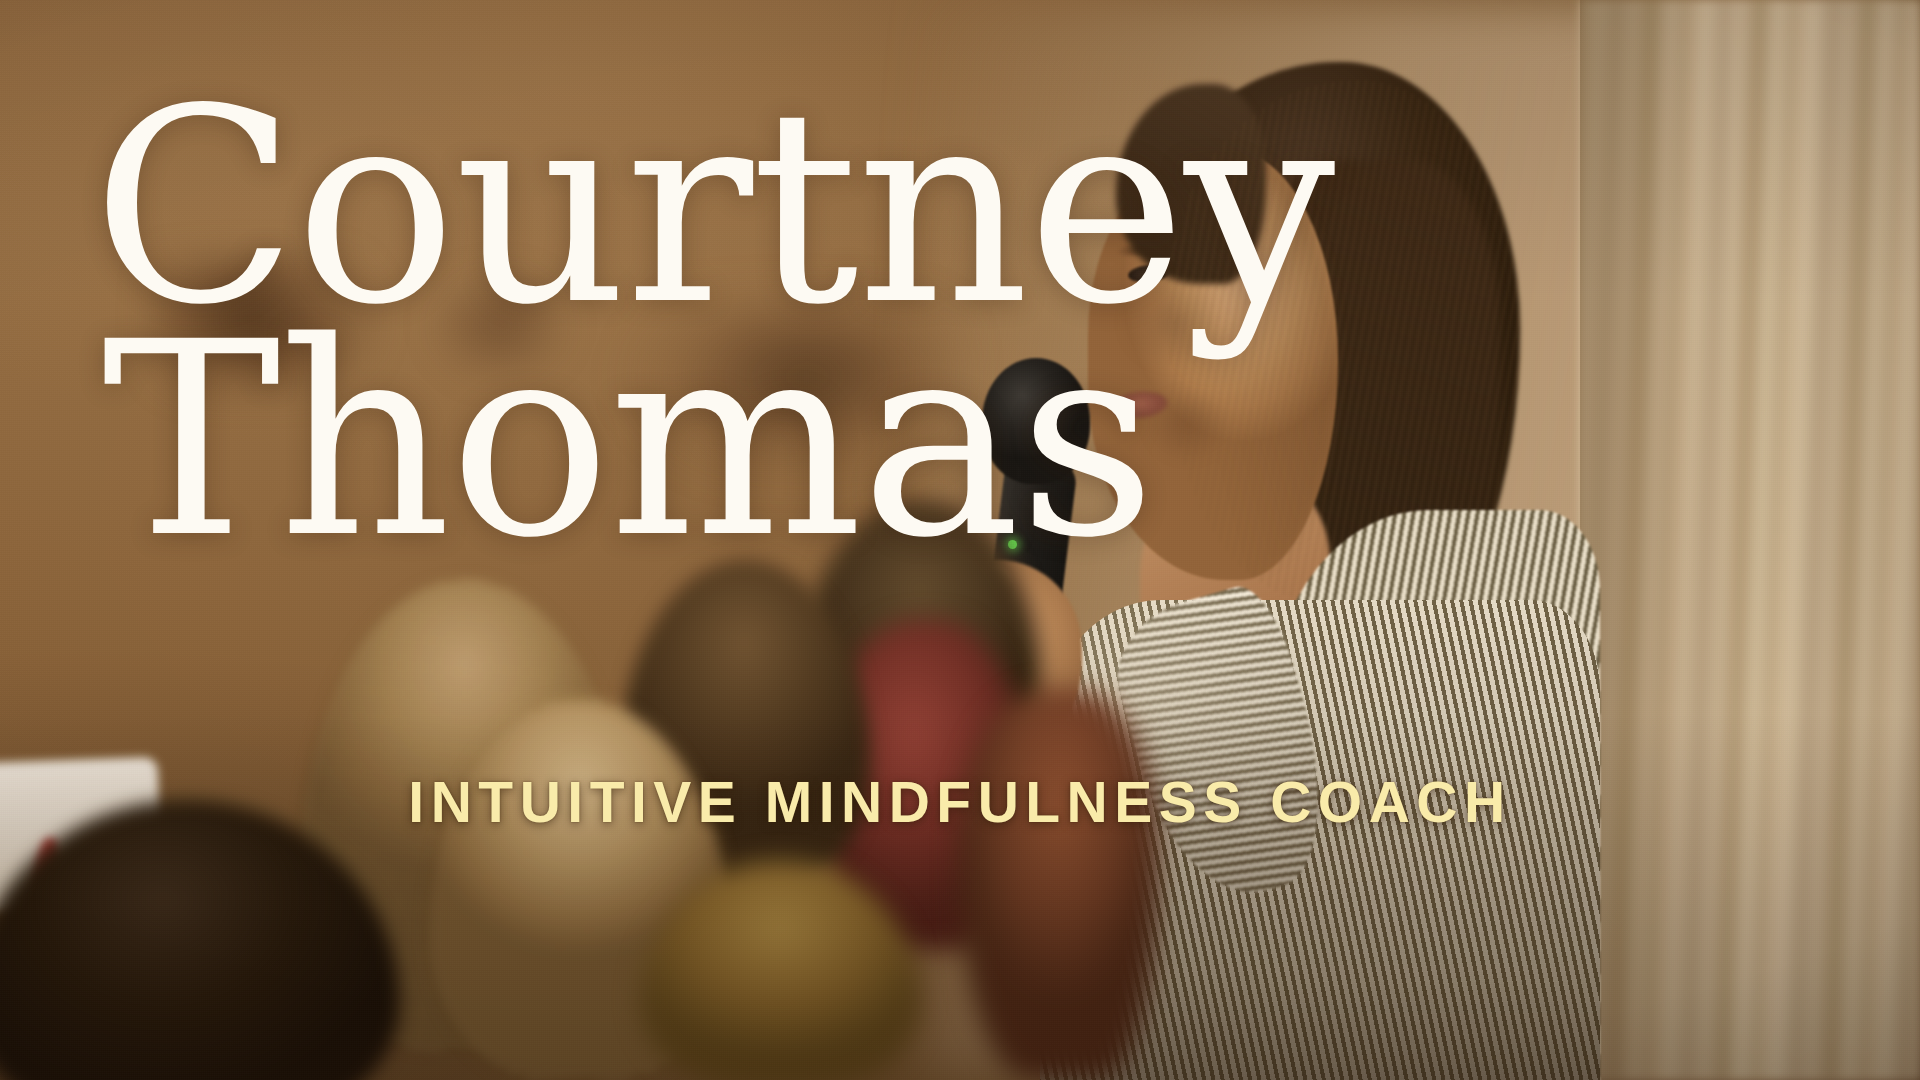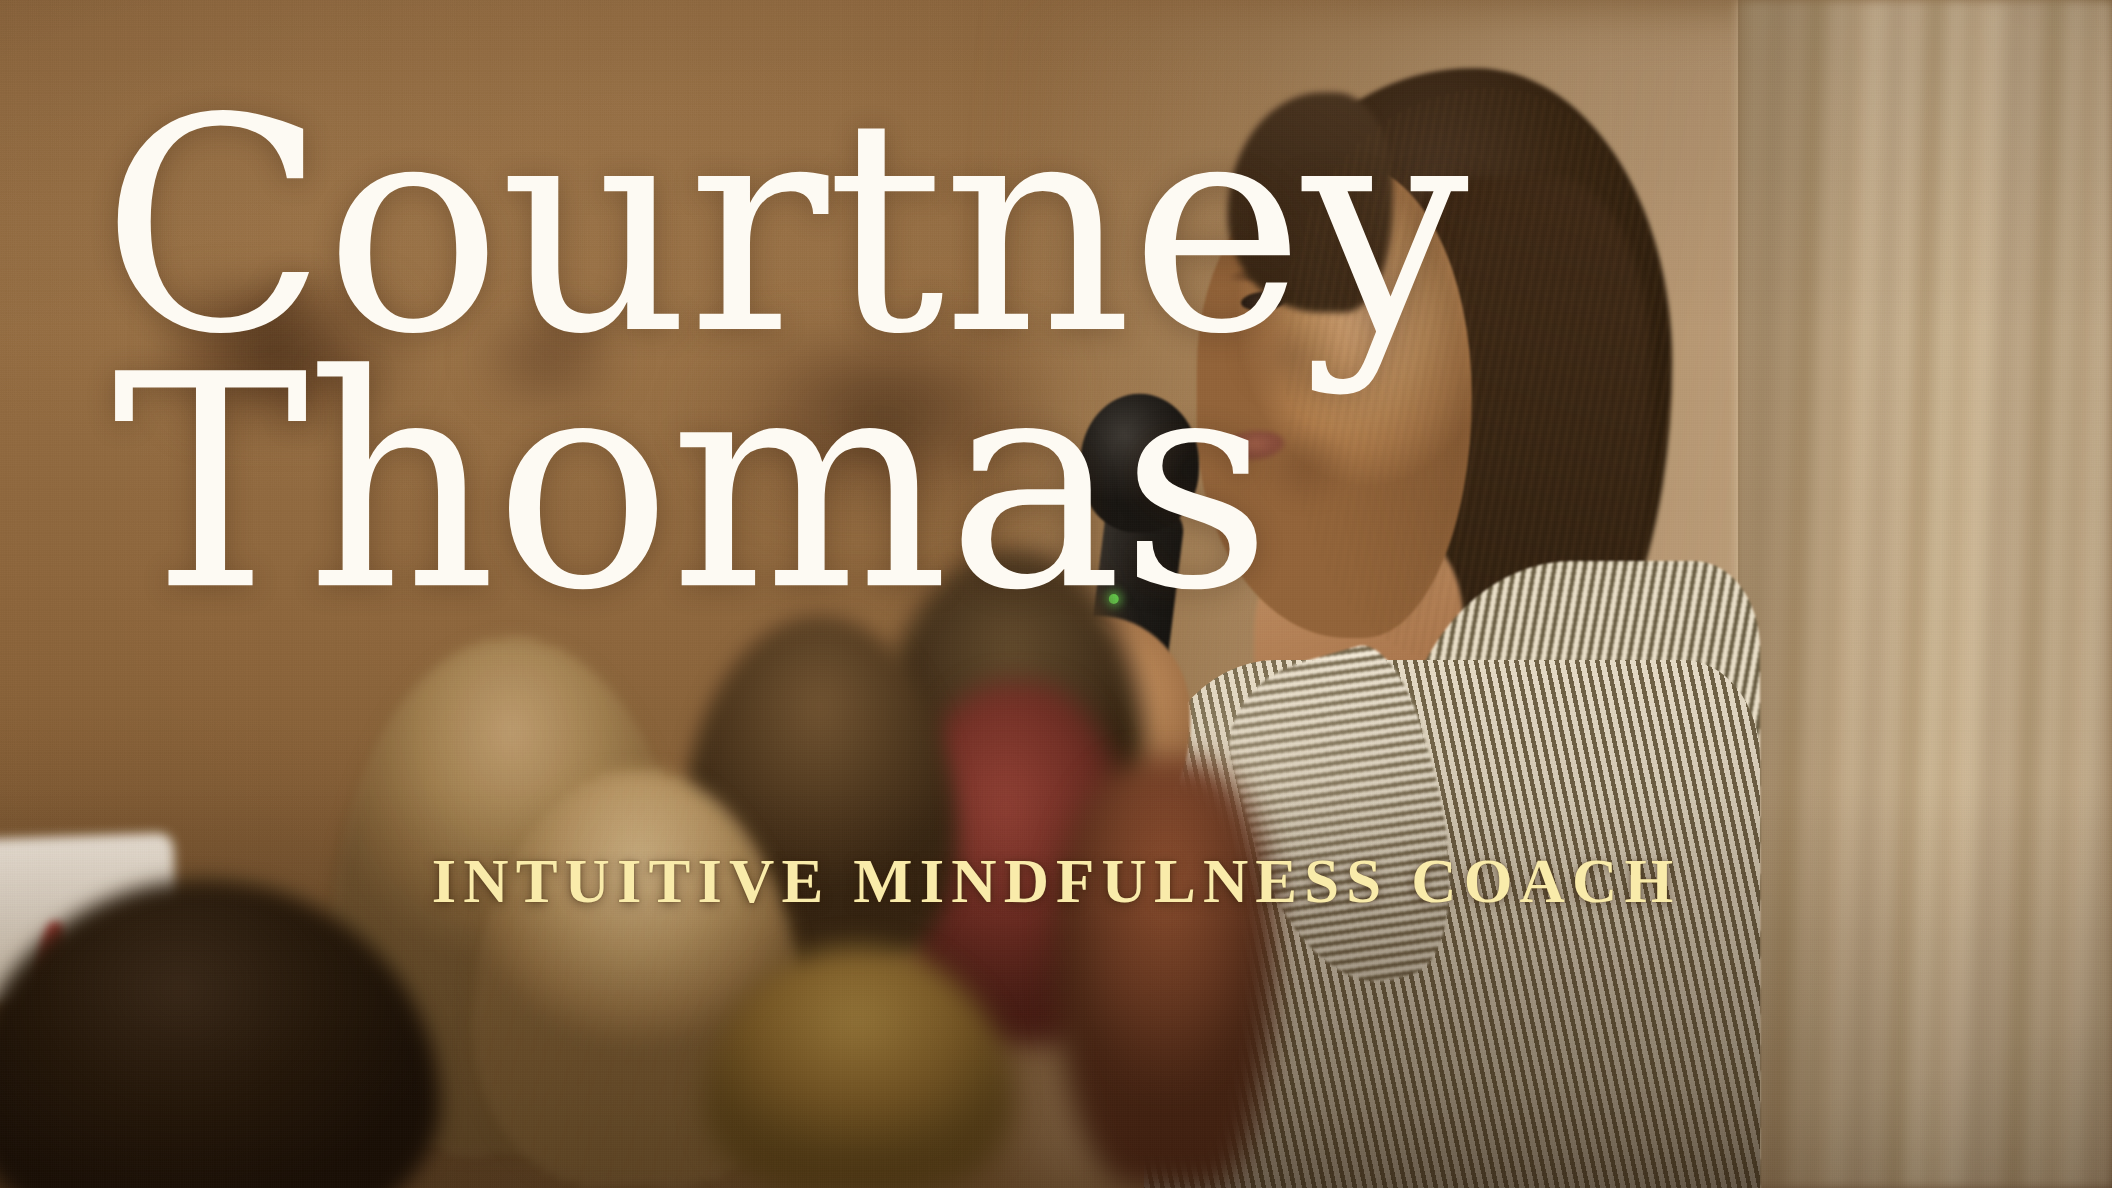--- a/index.html
+++ b/index.html
@@ -346,21 +346,21 @@
   }
   .title-line.l2 { margin-top:-14px; margin-left:10px; }
 
   .subtitle-block {
     position:absolute;
     left:0; right:0;
     top:770px;
     text-align:center;
   }
   .sub-line {
-    font-family:Liberation Serif, serif;
+    font-family:Liberation Sans, sans-serif;
     color:#f9ebaa;
     font-weight:700;
     font-size:57px;
     line-height:1.13;
     letter-spacing:6.5px;
     text-shadow:0 2px 10px rgba(48,28,10,.55), 0 0 2px rgba(70,44,14,.55);
   }
   .sub-line.l2 { letter-spacing:6.5px; }
 </style>
 </head>

